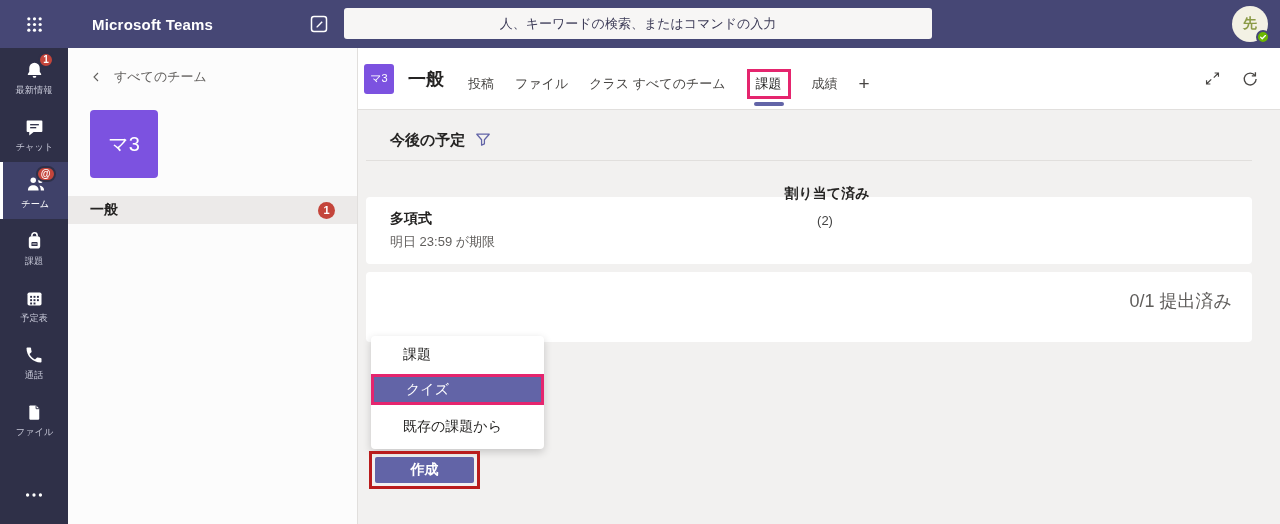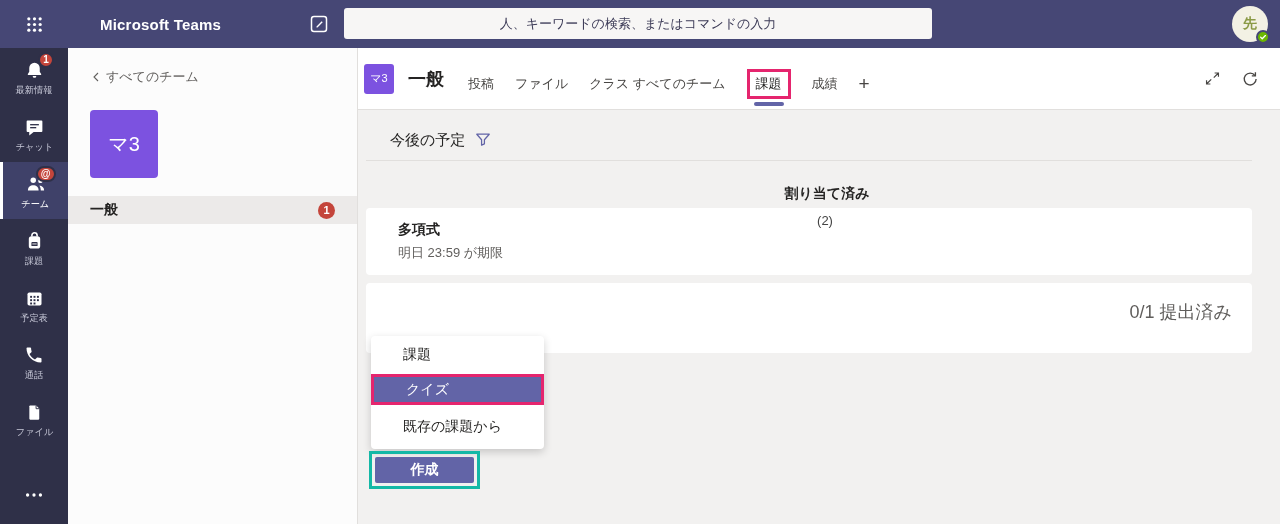--- a/index.html
+++ b/index.html
@@ -3,40 +3,40 @@
 <meta charset="utf-8">
 <style>
   * { margin:0; padding:0; box-sizing:border-box; }
   html,body { width:1280px; height:524px; }
   body { font-family:"Liberation Sans","DejaVu Sans",sans-serif; background:#f2f1f0; overflow:hidden; }
   .stage { position:relative; width:1280px; height:524px; }
 
   
   .topbar { position:absolute; left:0; top:0; width:1280px; height:48px; background:#464775; display:flex; align-items:center; z-index:30; }
   .waffle-btn { width:68px; height:48px; display:flex; align-items:center; justify-content:center; cursor:pointer; }
-  .app-title { color:#fff; font-size:15px; font-weight:700; margin-left:32px; letter-spacing:.2px; }
+  .app-title { color:#fff; font-size:15px; font-weight:700; margin-left:24px; letter-spacing:.2px; }
   .compose-btn { position:absolute; left:308px; top:13px; width:22px; height:22px; display:flex; align-items:center; justify-content:center; }
   .searchbox { position:absolute; left:344px; top:8px; width:588px; height:31px; background:#f7f6f5; border:none; border-radius:3px; text-align:center; font-size:13px; color:#33344a; font-family:inherit; outline:none; }
   .searchbox::placeholder { color:#3b3a56; opacity:1; }
   .me-avatar { position:absolute; right:12px; top:6px; width:36px; height:36px; border-radius:50%; background:#f3f1e4; display:flex; align-items:center; justify-content:center; color:#8b9a46; font-size:14px; font-weight:700; }
   .presence { position:absolute; right:-2px; bottom:-2px; width:14px; height:14px; border-radius:50%; background:#6bb700; border:2px solid #464775; display:flex; align-items:center; justify-content:center; }
 
   
   .rail { position:absolute; left:0; top:48px; width:68px; height:476px; background:#2f3048; display:flex; flex-direction:column; z-index:20; }
   .rail-item { height:57px; display:flex; flex-direction:column; align-items:center; justify-content:center; gap:3px; cursor:pointer; position:relative; }
   .rail-item .rail-label { font-size:10px; color:#c8c9d8; line-height:1; transform:scale(.92); white-space:nowrap; }
   .rail-item.active { background:#3f4169; border-left:3px solid #fff; }
   .rail-item.active .rail-label { color:#ffffff; }
   .rail-icon { position:relative; width:24px; height:24px; display:flex; align-items:center; justify-content:center; }
   .rail-badge { position:absolute; top:-6px; right:-8px; min-width:16px; height:16px; padding:0 3px; border-radius:9px; background:#c4453b; border:2px solid #2f3048; color:#fff; font-size:10px; font-weight:700; display:flex; align-items:center; justify-content:center; line-height:1; }
   .rail-more { margin-top:28px; height:40px; }
 
   
   .sidebar { position:absolute; left:68px; top:48px; width:290px; height:476px; background:#fcfcfc; border-right:1px solid #e1dfdd; z-index:10; }
-  .back-row { display:flex; align-items:center; gap:4px; padding:20px 0 0 22px; color:#605e5c; font-size:13px; cursor:pointer; }
+  .back-row { display:flex; align-items:center; gap:12px; padding:20px 0 0 22px; color:#605e5c; font-size:13px; cursor:pointer; }
   .team-avatar { margin:24px 0 0 22px; width:68px; height:68px; border-radius:4px; background:#7c52e0; display:flex; align-items:center; justify-content:center; color:#fff; font-size:20px; }
   .team-row { margin:32px 22px 0 22px; display:flex; align-items:center; justify-content:space-between; }
   .team-name { font-size:15px; font-weight:700; color:#252423; }
   .team-more { color:#252423; font-size:16px; letter-spacing:1px; cursor:pointer; }
   .channel-row { margin-top:18px; height:28px; background:#eceae9; display:flex; align-items:center; padding:0 22px; cursor:pointer; }
   .channel-name { font-size:14px; font-weight:700; color:#252423; }
   .channel-badge { margin-left:auto; width:17px; height:17px; border-radius:50%; background:#c4453b; color:#fff; font-size:11px; font-weight:700; display:flex; align-items:center; justify-content:center; }
 
   
   .main { position:absolute; left:358px; top:48px; width:922px; height:476px; background:#fff; }
@@ -47,42 +47,42 @@
   .tab { cursor:pointer; white-space:nowrap; }
   .tab-annotated { position:relative; border:3px solid #e5256e; padding:3px 6px; color:#252423; }
   .tab-underline { position:absolute; left:50%; transform:translateX(-50%); bottom:-10px; width:30px; height:4px; border-radius:2px; background:#6264a7; }
   .tab-plus { font-size:19px; line-height:1; }
   .header-icons { margin-left:auto; display:flex; align-items:center; gap:18px; padding-right:20px; }
   .hicon { width:20px; height:20px; cursor:pointer; display:flex; align-items:center; justify-content:center; }
 
   
   .content { position:absolute; left:0; top:62px; width:922px; height:414px; background:#f2f1f0; }
   .upcoming { display:flex; align-items:center; gap:10px; margin:16px 28px 0 32px; height:28px; }
-  .upcoming-title { font-size:15px; font-weight:400; color:#252423; }
+  .upcoming-title { font-size:15px; font-weight:700; color:#252423; }
   .divider { border-bottom:1px solid #e1dfdd; margin:6px 28px 0 8px; }
   .section-row { display:flex; align-items:center; gap:10px; cursor:pointer; }
   .section-row.drafts { margin:26px 0 0 20px; height:20px; }
   .section-row.assigned { margin:14px 0 0 16px; height:22px;flex-direction:column; }
   .section-label { font-size:14px; font-weight:700; color:#252423; }
   .section-count { font-size:13px; color:#444; font-weight:400; margin-left:-4px; }
   .card { background:#fff; border-radius:4px; margin:0 28px 0 8px; cursor:pointer; }
-  .card1 { margin-top:11px; height:67px; padding:13px 32px; }
+  .card1 { height:67px; padding:13px 24px; }
   .card-title { font-size:14px; font-weight:700; color:#252423; }
   .card-sub { font-size:13px; color:#605e5c; margin-top:5px; }
   .card2 { margin-top:8px; height:70px; padding:17px 20px; display:flex; justify-content:flex-end; align-items:flex-start; }
   .card-status { font-size:18px; color:#605e5c; }
 
   
   .create-menu { position:absolute; left:13px; top:226px; width:173px; background:#fff; border-radius:4px; box-shadow:0 3px 8px rgba(0,0,0,.18); z-index:5; }
   .menu-item { display:flex; align-items:center; padding-left:32px; font-size:14px; color:#252423; cursor:pointer; }
   .menu-item.first { height:38px; border-radius:4px 4px 0 0; }
   .menu-item.last { height:44px; border-radius:0 0 4px 4px; }
   .menu-annotated { border:3px solid #e5256e; }
   .menu-item.highlight { height:25px; background:#6264a7; color:#fff; }
-  .create-annotation { position:absolute; left:11px; top:341px; border:3px solid #14b8a6; padding:3px; z-index:5; background:transparent; }
+  .create-annotation { position:absolute; left:11px; top:341px; border:3px solid #b91c1c; padding:3px; z-index:5; background:transparent; }
   .create-btn { width:99px; height:26px; background:#6264a7; border:none; border-radius:2px; color:#fff; font-size:14px; font-weight:700; font-family:inherit; cursor:pointer; display:flex; align-items:center; justify-content:center; }
 
   svg { display:block; }
 </style>
 </head>
 <body>
 
 <div class="stage">
 
   <header class="topbar">

